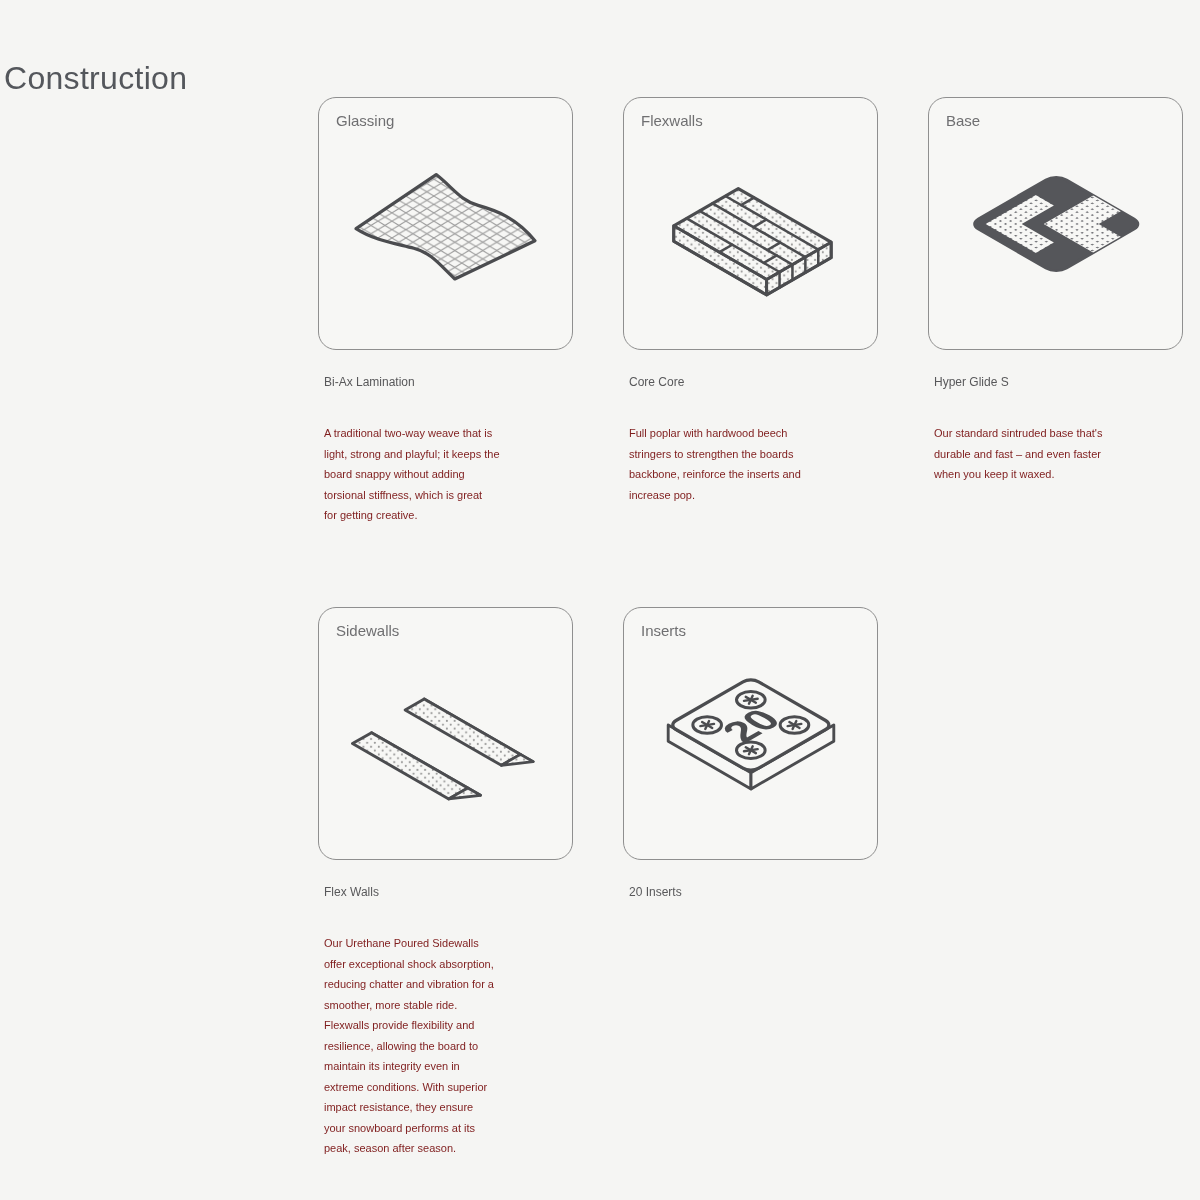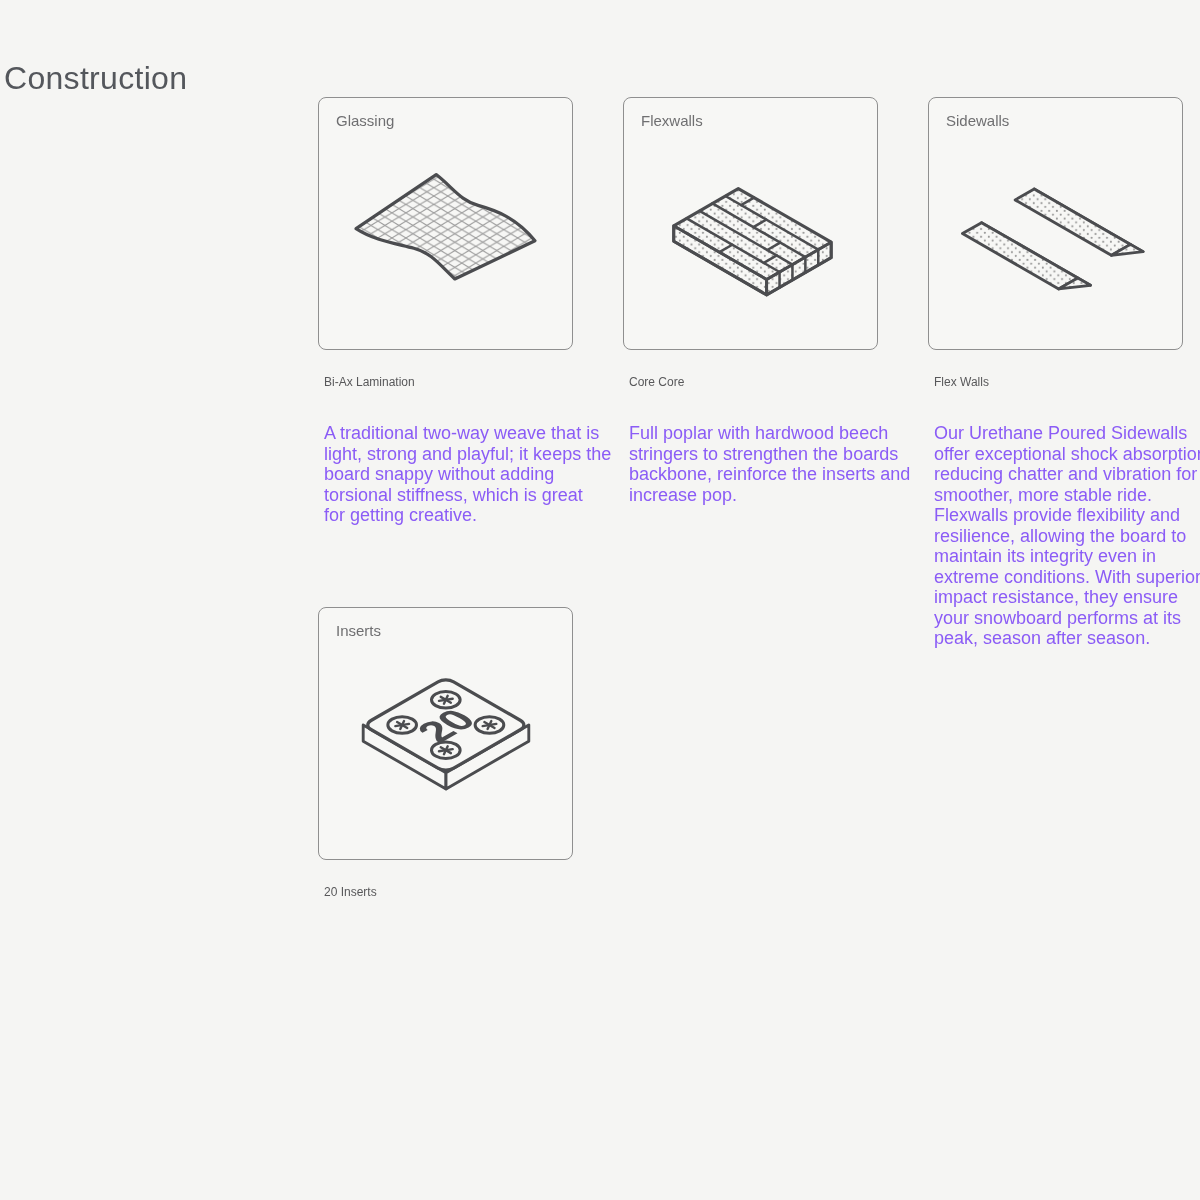--- a/index.html
+++ b/index.html
@@ -15,38 +15,38 @@
     font-size:32px;font-weight:400;letter-spacing:.3px;color:#54575c;
   }
   .grid{
     position:absolute;left:318px;top:97px;
     display:grid;grid-template-columns:repeat(3,255px);
     column-gap:50px;grid-auto-rows:510px;
   }
   .cell{position:relative;}
   .card{
     box-sizing:border-box;width:255px;height:253px;
-    border:1px solid #8f8f8f;border-radius:8px;
+    border:1px solid #8f8f8f;border-radius:18px;
     background:#f7f7f5;position:relative;
   }
   .card-label{
     position:absolute;top:13px;left:17px;
     font-size:15px;line-height:20px;color:#6f6f71;
   }
   .icon-wrap{
     position:absolute;inset:0;
     display:flex;align-items:center;justify-content:center;
   }
   .subtitle{
     margin:22px 0 0 6px;
     font-size:12px;line-height:20px;color:#58585a;
   }
   .desc{
     margin:31px 0 0 6px;width:300px;
-    font-size:18px;line-height:20.5px;color:#8b5cf6;
+    font-size:11px;line-height:20.5px;color:#7f1d1d;
     white-space:pre-line;
   }
   svg{display:block;}
   .defs-holder{position:absolute;width:0;height:0;overflow:hidden;}
 </style>
 </head>
 <body>
 
 <svg class="defs-holder" aria-hidden="true">
   <defs>
@@ -136,20 +136,40 @@
           </svg>
         </div>
       </div>
       <div class="subtitle">Core Core</div>
       <div class="desc">Full poplar with hardwood beech
 stringers to strengthen the boards
 backbone, reinforce the inserts and
 increase pop.</div>
     </div>
 
+    <div class="cell">
+      <div class="card">
+        <span class="card-label">Base</span>
+        <div class="icon-wrap">
+          <svg width="200" height="136" viewBox="0 0 220 150">
+            <g transform="matrix(0.866,0.5,0.866,-0.5,15,75)">
+              <rect x="0" y="0" width="110" height="110" rx="12" fill="#55565a" stroke="#55565a" stroke-width="4" stroke-linejoin="round"></rect>
+              <g clip-path="url(#base-clip)">
+                <path d="M10 10 L10 74 L33 74 L33 33 L74 33 L74 10 Z" fill="url(#p-dotdark)"></path>
+                <path d="M47 47 L47 120 L82 120 L82 82 L120 82 L120 47 Z" fill="url(#p-dotdark)"></path>
+              </g>
+            </g>
+          </svg>
+        </div>
+      </div>
+      <div class="subtitle">Hyper Glide S</div>
+      <div class="desc">Our standard sintruded base that's
+durable and fast – and even faster
+when you keep it waxed.</div>
+    </div>
 
     <div class="cell">
       <div class="card">
         <span class="card-label">Sidewalls</span>
         <div class="icon-wrap">
           <svg width="200" height="148" viewBox="0 0 220 163">
             <use href="#sw-bar" transform="translate(58,-37)"></use>
             <use href="#sw-bar"></use>
           </svg>
         </div>

